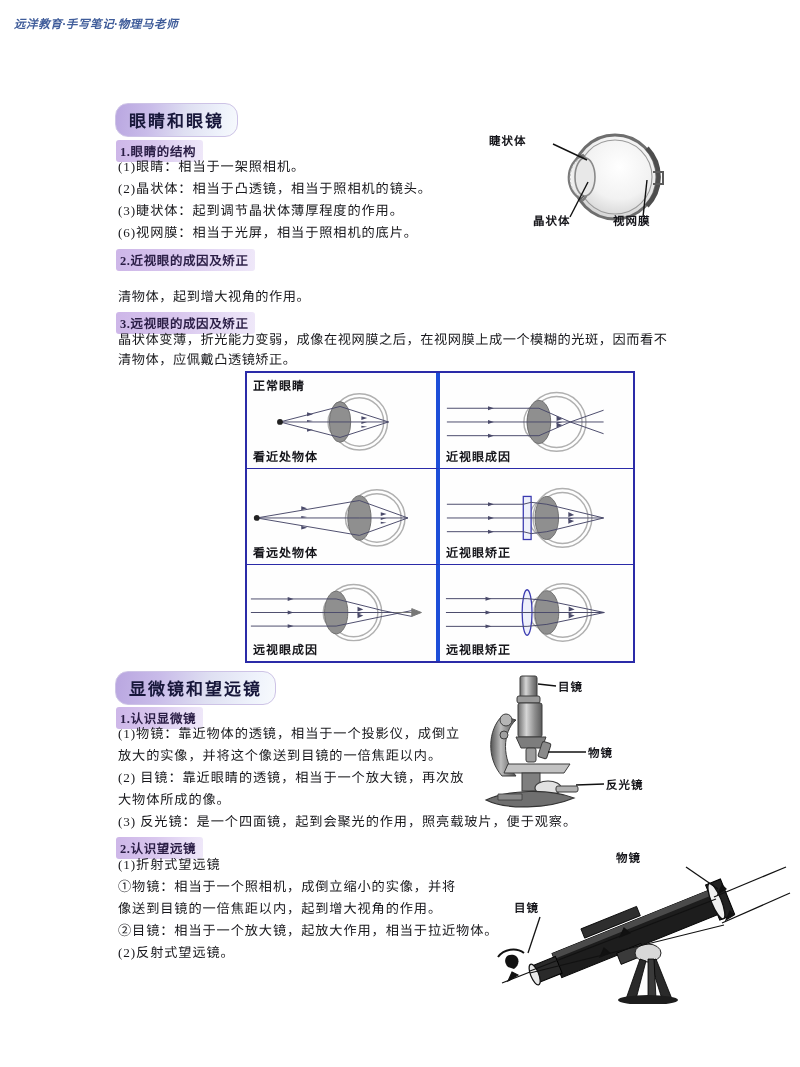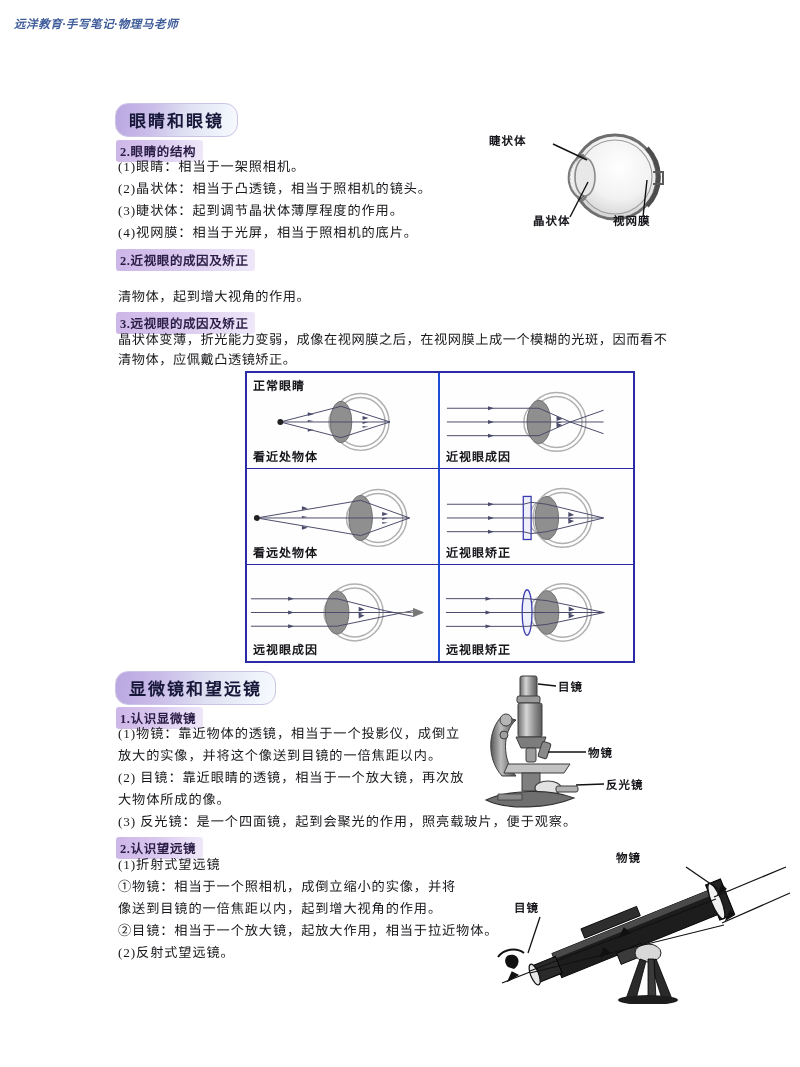--- a/index.html
+++ b/index.html
@@ -80,21 +80,21 @@
     left: 245px; top: 367px;
     width: 390px; height: 292px;
     border: 2px solid #2b2ba8;
     display: grid;
     grid-template-columns: 1fr 1fr;
     grid-template-rows: 1fr 1fr 1fr;
     background: #fefefe;
   }
   .panel {
     position: relative;
-    border-right: 2px solid #1d4ed8;
+    border-right: 4px solid #1d4ed8;
     border-bottom: 1px solid #2b2ba8;
     overflow: hidden;
   }
   .panel:nth-child(2n) { border-right: none; }
   .panel:nth-child(n+5) { border-bottom: none; }
   .panel-toplabel {
     position: absolute; left: 6px; top: 3px;
     font-size: 12px; font-weight: 700; letter-spacing: 1px;
     color: #15151a;
   }
@@ -119,26 +119,26 @@
 </style>
 </head>
 <body>
 
 <div class="page">
 
   <div class="masthead">远洋教育·手写笔记·物理马老师</div>
 
   <div class="section-title" style="left:115px; top:99px;">眼睛和眼镜</div>
 
-  <div class="sub-head" style="left:116px; top:136px;">2.眼睛的结构</div>
+  <div class="sub-head" style="left:116px; top:136px;">1.眼睛的结构</div>
 
   <div class="line" style="left:118px; top:155px;">(1)眼睛：相当于一架照相机。</div>
   <div class="line" style="left:118px; top:177px;">(2)晶状体：相当于凸透镜，相当于照相机的镜头。</div>
   <div class="line" style="left:118px; top:199px;">(3)睫状体：起到调节晶状体薄厚程度的作用。</div>
-  <div class="line" style="left:118px; top:221px;">(4)视网膜：相当于光屏，相当于照相机的底片。</div>
+  <div class="line" style="left:118px; top:221px;">(6)视网膜：相当于光屏，相当于照相机的底片。</div>
 
   <div class="sub-head" style="left:116px; top:245px;">2.近视眼的成因及矫正</div>
   <div class="line wide" style="left:118px; top:285px;">清物体，起到增大视角的作用。</div>
 
   <div class="sub-head" style="left:116px; top:308px;">3.远视眼的成因及矫正</div>
   <div class="line wide" style="left:118px; top:328px;">晶状体变薄，折光能力变弱，成像在视网膜之后，在视网膜上成一个模糊的光斑，因而看不</div>
   <div class="line wide" style="left:118px; top:348px;">清物体，应佩戴凸透镜矫正。</div>
 
   <div class="fig" style="left:495px; top:118px; width:210px; height:110px;">
     <svg width="210" height="110" viewBox="0 0 210 110">

